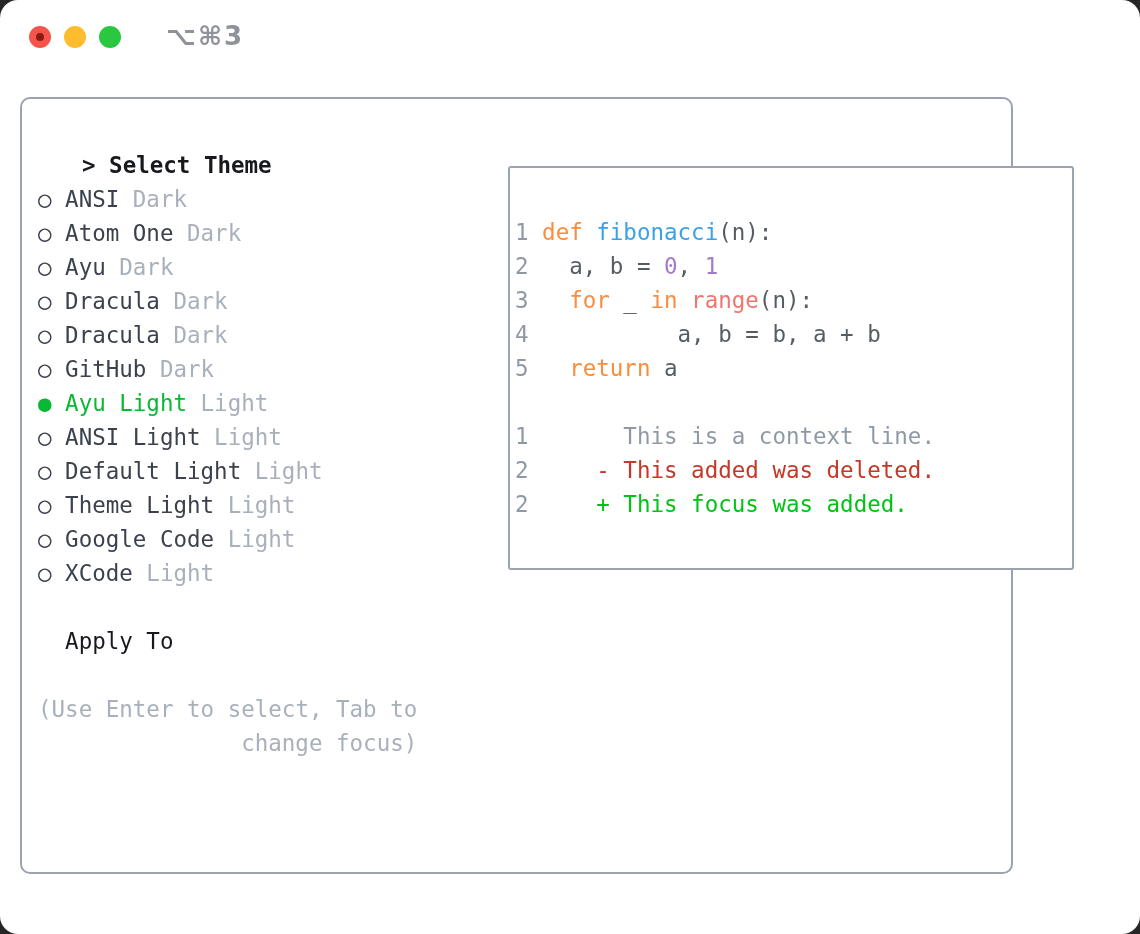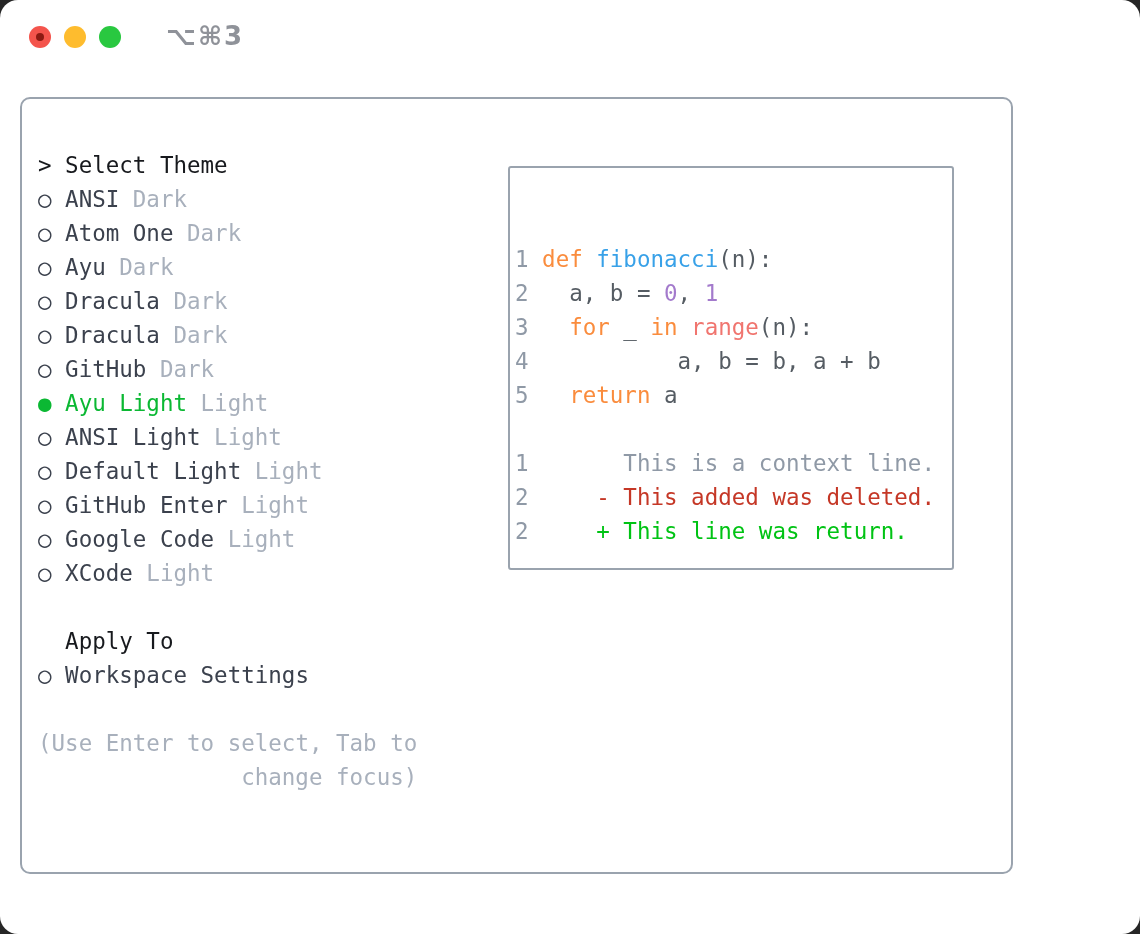--- a/index.html
+++ b/index.html
@@ -23,32 +23,32 @@
   }
   
   .panel{
     position:absolute;left:20px;top:97px;width:993px;height:777px;
     border:2px solid var(--c-border);border-radius:10px;box-sizing:border-box;
     background:#fff;
   }
   .row{height:34px;line-height:34px;white-space:pre;font-size:22.5px;}
   
   .left-col{position:absolute;left:16px;top:49px;}
-  .hdr{font-weight:normal;color:var(--c-black);}
+  .hdr{font-weight:bold;color:var(--c-black);margin-left:44px;}
   .seg-dark{color:var(--c-dark);}
   .seg-tag{color:var(--c-tag);text-align:right;}
   .seg-green{color:var(--c-green);}
   .seg-black{color:var(--c-black);}
   
   .right-col{position:absolute;left:480px;top:49px;}
   .preview-label{font-weight:bold;color:var(--c-black);}
   .preview-box{
-    margin-left:6px;margin-top:18px;width:446px;height:404px;
+    margin-left:6px;margin-top:18px;width:566px;height:404px;
     border:2px solid var(--c-border);border-radius:3px;box-sizing:border-box;
-    padding:74px 4px 0 5px;background:#fff;overflow:hidden;
+    padding:47px 4px 0 5px;background:#fff;overflow:hidden;
   }
   .seg-gutter{color:var(--c-gutter);}
   .seg-fg{color:var(--c-fg);}
   .seg-keyword{color:var(--c-keyword);}
   .seg-func{color:var(--c-func);}
   .seg-number{color:var(--c-number);}
   .seg-builtin{color:var(--c-builtin);}
   .seg-muted{color:var(--c-gutter);}
   .seg-deleted{color:var(--c-deleted);}
   .seg-added{color:var(--c-added);}
@@ -74,46 +74,45 @@
       <div id="theme-list">
           <div class="row"><span class="seg-dark">○ </span><span class="seg-dark">ANSI</span><span class="seg-tag"> Dark</span></div>
           <div class="row"><span class="seg-dark">○ </span><span class="seg-dark">Atom One</span><span class="seg-tag"> Dark</span></div>
           <div class="row"><span class="seg-dark">○ </span><span class="seg-dark">Ayu</span><span class="seg-tag"> Dark</span></div>
           <div class="row"><span class="seg-dark">○ </span><span class="seg-dark">Dracula</span><span class="seg-tag"> Dark</span></div>
           <div class="row"><span class="seg-dark">○ </span><span class="seg-dark">Dracula</span><span class="seg-tag"> Dark</span></div>
           <div class="row"><span class="seg-dark">○ </span><span class="seg-dark">GitHub</span><span class="seg-tag"> Dark</span></div>
           <div class="row"><span class="seg-green">● </span><span class="seg-green">Ayu Light</span><span class="seg-tag"> Light</span></div>
           <div class="row"><span class="seg-dark">○ </span><span class="seg-dark">ANSI Light</span><span class="seg-tag"> Light</span></div>
           <div class="row"><span class="seg-dark">○ </span><span class="seg-dark">Default Light</span><span class="seg-tag"> Light</span></div>
-          <div class="row"><span class="seg-dark">○ </span><span class="seg-dark">GitHub Enter</span><span class="seg-tag"> Light</span></div>
+          <div class="row"><span class="seg-dark">○ </span><span class="seg-dark">Theme Light</span><span class="seg-tag"> Light</span></div>
           <div class="row"><span class="seg-dark">○ </span><span class="seg-dark">Google Code</span><span class="seg-tag"> Light</span></div>
           <div class="row"><span class="seg-dark">○ </span><span class="seg-dark">XCode</span><span class="seg-tag"> Light</span></div>
         </div>
       <div class="row"> </div>
       <div class="row seg-black"><span>  </span><span>Apply To</span></div>
       <div id="apply-list">
-          <div class="row"><span class="seg-dark">○ </span><span class="seg-dark">Workspace Settings</span></div>
         </div>
       <div class="row"> </div>
       <div id="hint">
           <div class="row seg-tag">(Use Enter to select, Tab to</div>
           <div class="row seg-tag">change focus)</div>
         </div>
     </div>
 
     <div class="right-col">
       <div class="preview-box">
         <div id="code">
             <div class="row"><span class="seg-gutter">1 </span><span class="seg-keyword">def</span><span class="seg-fg"> </span><span class="seg-func">fibonacci</span><span class="seg-fg">(n):</span></div>
             <div class="row"><span class="seg-gutter">2 </span><span class="seg-fg">  a, b = </span><span class="seg-number">0</span><span class="seg-fg">, </span><span class="seg-number">1</span></div>
             <div class="row"><span class="seg-gutter">3 </span><span class="seg-fg">  </span><span class="seg-keyword">for</span><span class="seg-fg"> _ </span><span class="seg-keyword">in</span><span class="seg-fg"> </span><span class="seg-builtin">range</span><span class="seg-fg">(n):</span></div>
             <div class="row"><span class="seg-gutter">4 </span><span class="seg-fg">          a, b = b, a + b</span></div>
             <div class="row"><span class="seg-gutter">5 </span><span class="seg-fg">  </span><span class="seg-keyword">return</span><span class="seg-fg"> a</span></div>
             <div class="row"><span class="seg-gutter">  </span></div>
             <div class="row"><span class="seg-gutter">1 </span><span class="seg-muted">      This is a context line.</span></div>
             <div class="row"><span class="seg-gutter">2 </span><span class="seg-deleted">    - This added was deleted.</span></div>
-            <div class="row"><span class="seg-gutter">2 </span><span class="seg-added">    + This line was return.</span></div>
+            <div class="row"><span class="seg-gutter">2 </span><span class="seg-added">    + This focus was added.</span></div>
           </div>
       </div>
     </div>
 
   </div>
 </div>
 
 </body></html>

